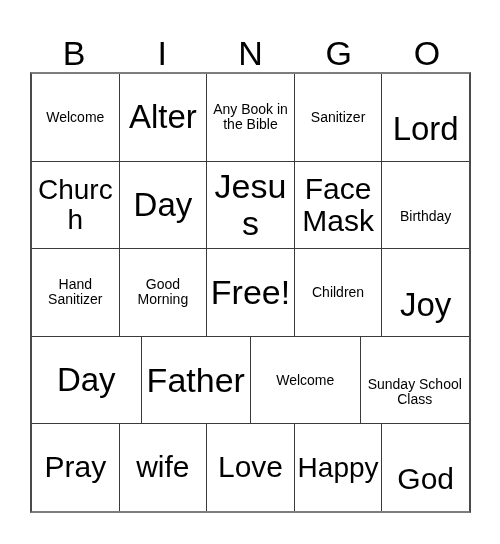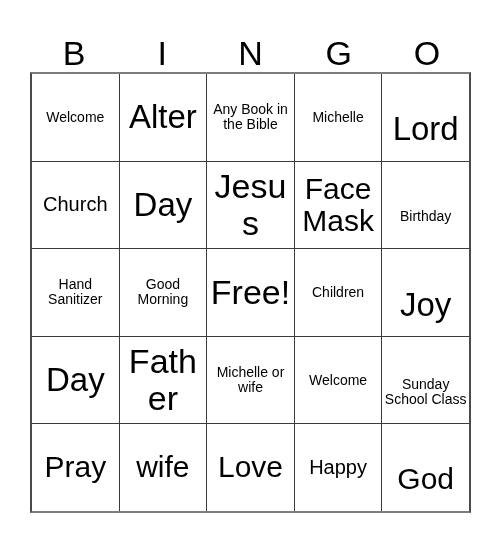--- a/index.html
+++ b/index.html
@@ -86,21 +86,21 @@
   }
   .bingo-cell:last-child {
     border-right: none;
     margin-top: 24px;
   }
 
   
   .sz-xl  { font-size: 33px; text-align: right; }
   .sz-lg  { font-size: 30px; }
   .sz-md  { font-size: 34px; }
-  .sz-sm  { font-size: 20px; }
+  .sz-sm  { font-size: 28px; }
   .sz-xs  { font-size: 14px; }
   .sz-xxs { font-size: 14px; }
 </style>
 </head>
 <body>
 
 <div id="card-root">
 
   <div id="bingo-header">
     <div class="header-letter">B</div>
@@ -109,21 +109,21 @@
     <div class="header-letter">G</div>
     <div class="header-letter">O</div>
   </div>
 
   <div id="bingo-grid">
 
     <div class="bingo-row">
       <div class="bingo-cell sz-xs">Welcome</div>
       <div class="bingo-cell sz-xl">Alter</div>
       <div class="bingo-cell sz-xs">Any Book in the Bible</div>
-      <div class="bingo-cell sz-xs">Michelle</div>
+      <div class="bingo-cell sz-xs">Sanitizer</div>
       <div class="bingo-cell sz-xl">Lord</div>
     </div>
 
     <div class="bingo-row">
       <div class="bingo-cell sz-sm">Church</div>
       <div class="bingo-cell sz-xl">Day</div>
       <div class="bingo-cell sz-md">Jesus</div>
       <div class="bingo-cell sz-lg">Face Mask</div>
       <div class="bingo-cell sz-xxs">Birthday</div>
     </div>
@@ -132,21 +132,20 @@
       <div class="bingo-cell sz-xs">Hand Sanitizer</div>
       <div class="bingo-cell sz-xs">Good Morning</div>
       <div class="bingo-cell sz-md">Free!</div>
       <div class="bingo-cell sz-xs">Children</div>
       <div class="bingo-cell sz-xl">Joy</div>
     </div>
 
     <div class="bingo-row">
       <div class="bingo-cell sz-xl">Day</div>
       <div class="bingo-cell sz-md">Father</div>
-      <div class="bingo-cell sz-xs">Michelle or wife</div>
       <div class="bingo-cell sz-xs">Welcome</div>
       <div class="bingo-cell sz-xs">Sunday School Class</div>
     </div>
 
     <div class="bingo-row">
       <div class="bingo-cell sz-lg">Pray</div>
       <div class="bingo-cell sz-lg">wife</div>
       <div class="bingo-cell sz-lg">Love</div>
       <div class="bingo-cell sz-sm">Happy</div>
       <div class="bingo-cell sz-lg">God</div>

